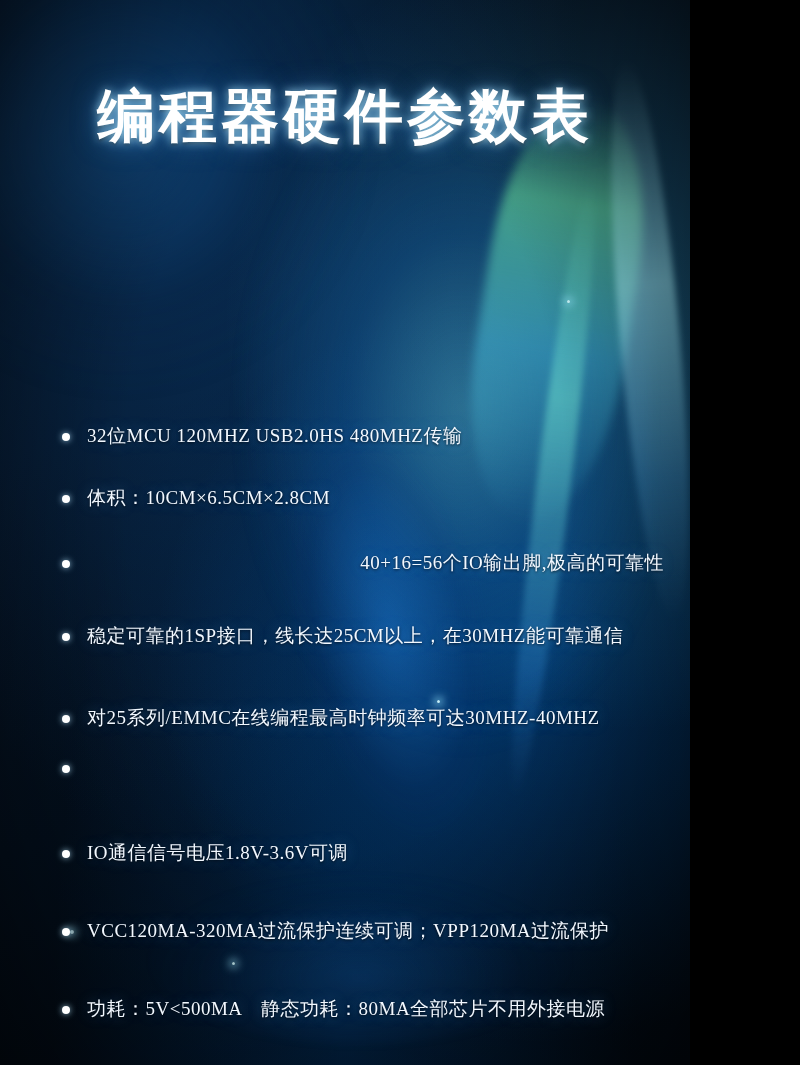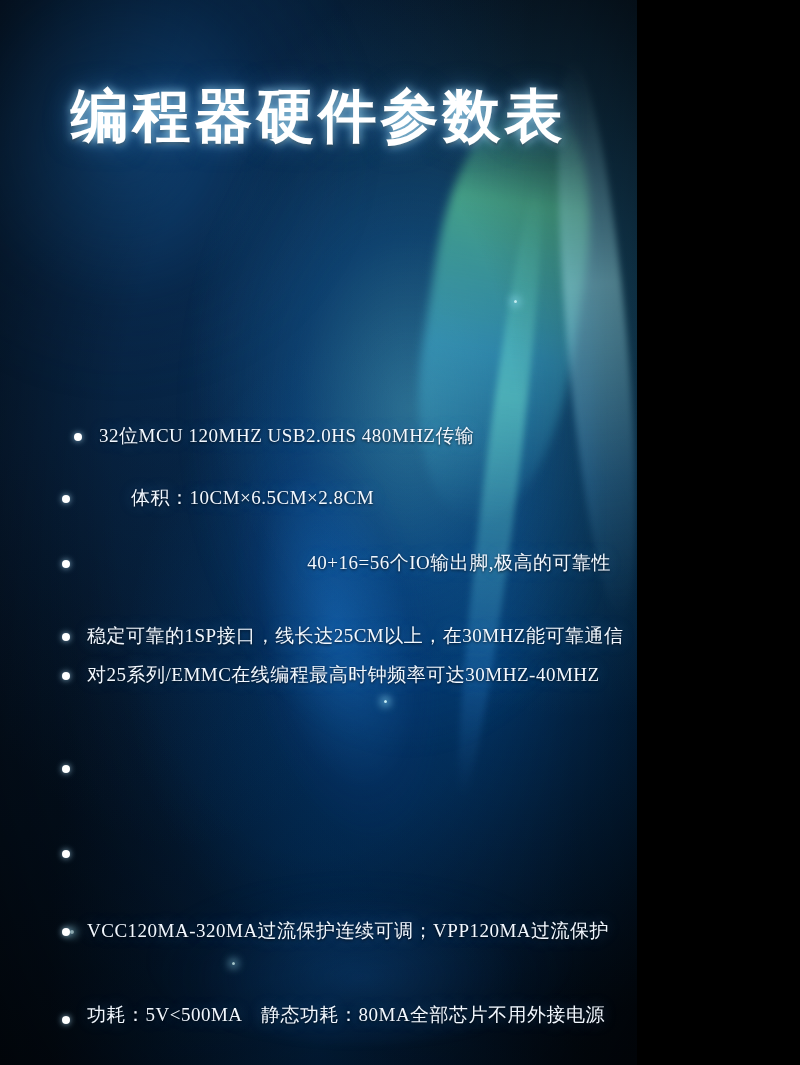--- a/index.html
+++ b/index.html
@@ -2,21 +2,21 @@
 <html><head>
 <meta charset="utf-8">
 <style>
   html, body {
     margin: 0;
     padding: 0;
     background: #000;
   }
   .poster {
     position: relative;
-    width: 637px;
+    width: 690px;
     height: 1065px;
     overflow: hidden;
     background:
       radial-gradient(circle at 92% 30%, rgba(60,200,255,0.30) 0%, rgba(0,60,120,0.0) 42%),
       radial-gradient(circle at 78% 62%, rgba(0,130,255,0.30) 0%, rgba(0,20,60,0.0) 45%),
       radial-gradient(ellipse at 28% 8%, rgba(10,70,130,0.55) 0%, rgba(2,10,30,0.0) 55%),
       radial-gradient(ellipse at 50% 100%, rgba(0,70,140,0.35) 0%, rgba(0,5,20,0) 60%),
       linear-gradient(160deg, #06121f 0%, #061426 35%, #03101f 65%, #020a14 100%);
     font-family: "Liberation Serif", "DejaVu Serif", serif;
   }
@@ -163,50 +163,51 @@
   <div class="spark p1"></div>
   <div class="spark p2"></div>
   <div class="spark p3"></div>
   <div class="spark p4"></div>
   <div class="vignette"></div>
 
   <div class="content">
     <h1 class="title">编程器硬件参数表</h1>
 
     <ul class="spec-list" style="top: 0px; position: relative;">
-      <li class="spec-item" style="position: absolute; left: 12px; right: 0px; top: 268px;">
+      <li class="spec-item" style="position: absolute; left: 0px; right: 0px; top: 268px;">
         <span class="spec-bullet"></span>
         <span class="spec-text">32位MCU 120MHZ USB2.0HS 480MHZ传输</span>
       </li>
-      <li class="spec-item" style="position: absolute; left: 0px; right: 0px; top: 330px; gap: 44px;">
+      <li class="spec-item" style="position: absolute; left: 0px; right: 0px; top: 330px;">
         <span class="spec-bullet"></span>
         <span class="spec-text">体积：10CM×6.5CM×2.8CM</span>
       </li>
       <li class="spec-item" style="position: absolute; left: 0px; right: 0px; top: 395px; text-align: right;">
         <span class="spec-bullet"></span>
         <span class="spec-text">40+16=56个IO输出脚,极高的可靠性</span>
       </li>
       <li class="spec-item" style="position: absolute; left: 0px; right: 0px; top: 460px; margin-top: 8px;">
         <span class="spec-bullet"></span>
         <span class="spec-text">稳定可靠的1SP接口，线长达25CM以上，在30MHZ能可靠通信</span>
       </li>
-      <li class="spec-item" style="position: absolute; left: 0px; right: 0px; top: 507px; font-family: Liberation Serif, serif;">
+      <li class="spec-item" style="position: absolute; left: 0px; right: 0px; top: 550px; font-family: Liberation Serif, serif;">
         <span class="spec-bullet"></span>
         <span class="spec-text">对25系列/EMMC在线编程最高时钟频率可达30MHZ-40MHZ</span>
       </li>
       <li class="spec-item" style="position: absolute; left: 0px; right: 0px; top: 600px;">
         <span class="spec-bullet"></span>
       </li>
       <li class="spec-item" style="position: absolute; left: 0px; right: 0px; top: 685px;">
         <span class="spec-bullet"></span>
+        <span class="spec-text">IO通信信号电压1.8V-3.6V可调</span>
       </li>
       <li class="spec-item" style="position: absolute; left: 0px; right: 0px; top: 763px;">
         <span class="spec-bullet"></span>
         <span class="spec-text">VCC120MA-320MA过流保护连续可调；VPP120MA过流保护</span>
       </li>
-      <li class="spec-item" style="position: absolute; left: 0px; right: 0px; top: 841px; align-items: center;">
+      <li class="spec-item" style="position: absolute; left: 0px; right: 0px; top: 841px;">
         <span class="spec-bullet"></span>
         <span class="spec-text">功耗：5V&lt;500MA　静态功耗：80MA全部芯片不用外接电源</span>
       </li>
 
     </ul>
   </div>
 </div>
 
 </body></html>

